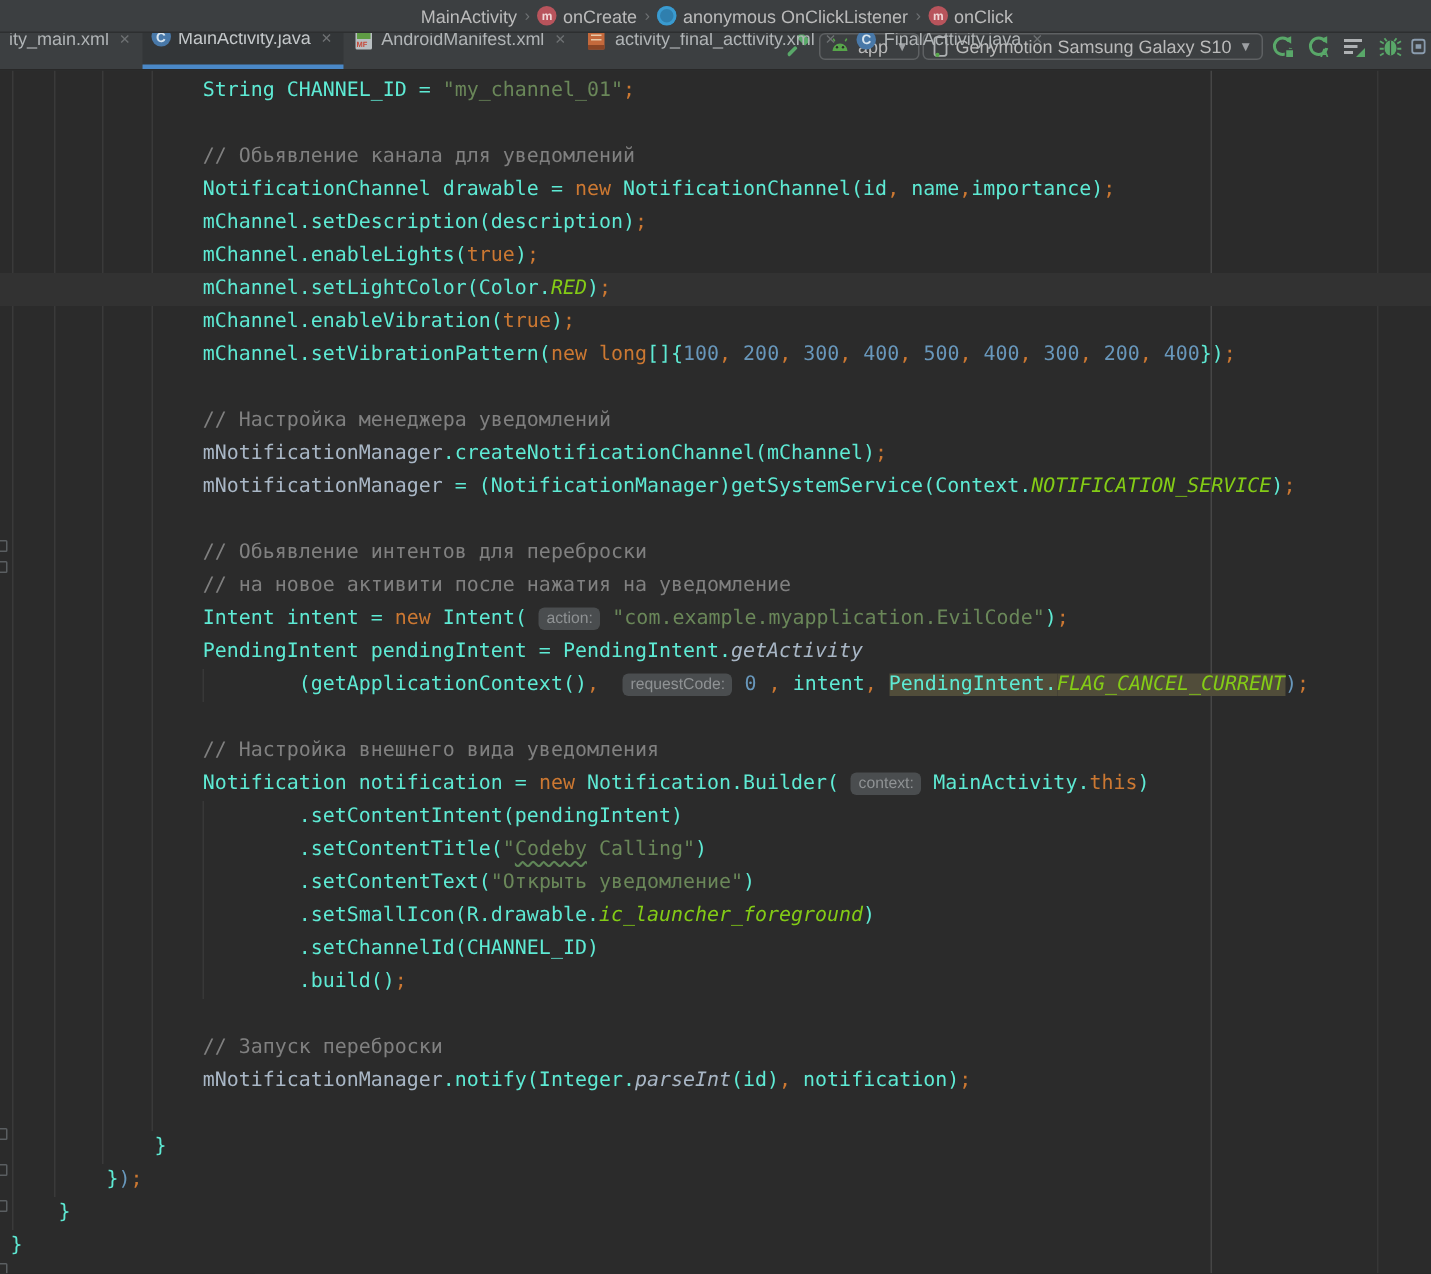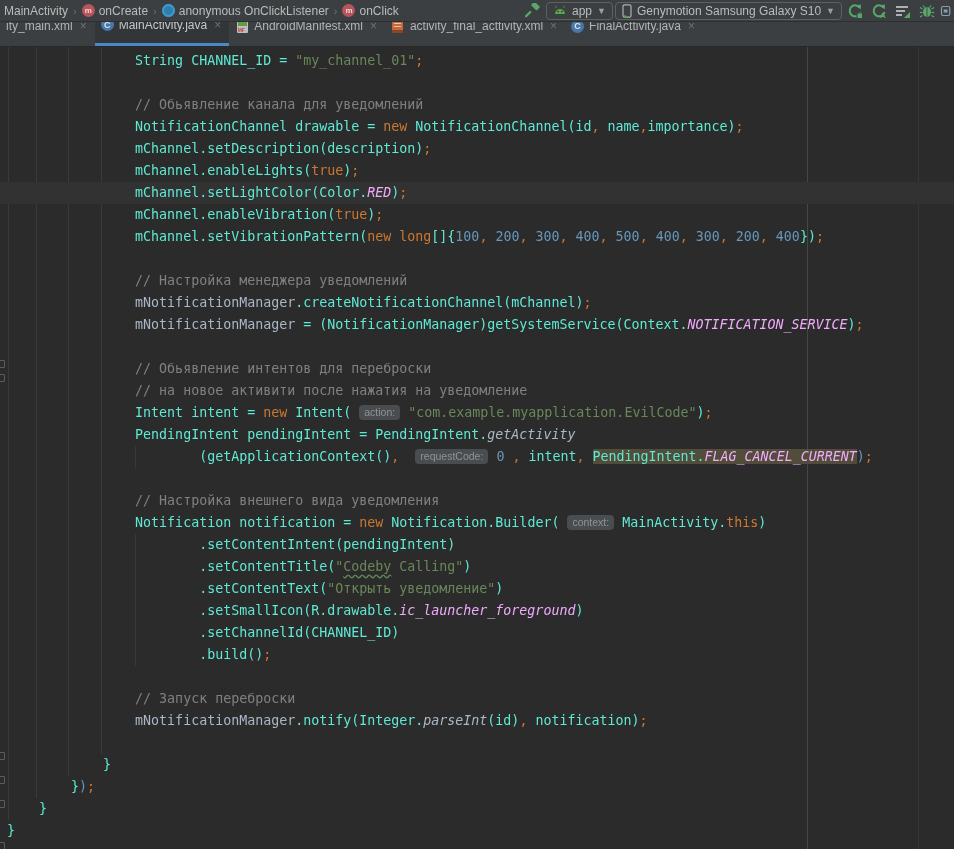--- a/index.html
+++ b/index.html
@@ -1,21 +1,21 @@
 <!DOCTYPE html>
 <html><head>
 <meta charset="utf-8">
 <style>
   * { margin:0; padding:0; box-sizing:border-box; }
   html,body { width:954px; height:849px; overflow:hidden; background:#2b2b2b;
               font-family:"Liberation Sans", sans-serif; }
 
   
   .navbar { height:22px; background:#3c3f41; display:flex; align-items:center;
-            border-bottom:1px solid #2d2f30; padding-left:2px; white-space:nowrap; }
+            border-bottom:1px solid #2d2f30; padding-left:2px; white-space:nowrap;flex-direction:column; }
   .bc { display:flex; align-items:center; height:100%; flex:0 0 auto; }
   .bc-item { display:inline-flex; align-items:center; gap:4px; color:#bbbbbb;
              font-size:12px; padding:0 2px; cursor:default; }
   .bc-sep { color:#6e7173; font-size:11px; padding:0 3px; }
   .bci { width:13px; height:13px; border-radius:50%; display:inline-flex;
          align-items:center; justify-content:center; font-size:8px; color:#f0d7d7;
          font-weight:bold; }
   .bci.method { background:#b8545c; }
   .bci.class  { background:#2f7fae; box-shadow:inset 0 0 0 2px #3a9bd0; color:#d7ecf7; }
 
@@ -62,21 +62,21 @@
           font-family:"DejaVu Sans Mono", monospace; font-size:13.3px; }
   .line { height:22px; line-height:22px; white-space:pre; padding-left:7px; }
   .line.caret { background:#323232; }
   .sg.d  { color:#5eead4; }
   .sg.k  { color:#cc7832; }
   .sg.s  { color:#6a8759; }
   .sg.n  { color:#6897bb; }
   .sg.c  { color:#808080; }
   .sg.b  { color:#6897bb; }
   .sg.f  { color:#a9b7c6; text-underline-offset:3px; }
-  .sg.sc { color:#f0abfc; font-style:italic; }
+  .sg.sc { color:#84cc16; font-style:italic; }
   .sg.m  { color:#a9b7c6; font-style:italic; }
   .sg.w  { text-decoration:underline wavy #5f8657; text-underline-offset:3px; }
   .sg.hl { background:#514d3a; }
   .sg.h  { display:inline-block; background:#4a4d4f; color:#8f9294;
            border-radius:4px; font-size:10.5px; line-height:15px; height:15px;
            padding:0 5px; vertical-align:1px;
            font-family:Liberation Sans, sans-serif; }
   .foldmark { position:absolute; left:-3px; width:8px; height:8px;
               border:1px solid #5a5e61; background:#2b2b2b; border-radius:1px; }
 

